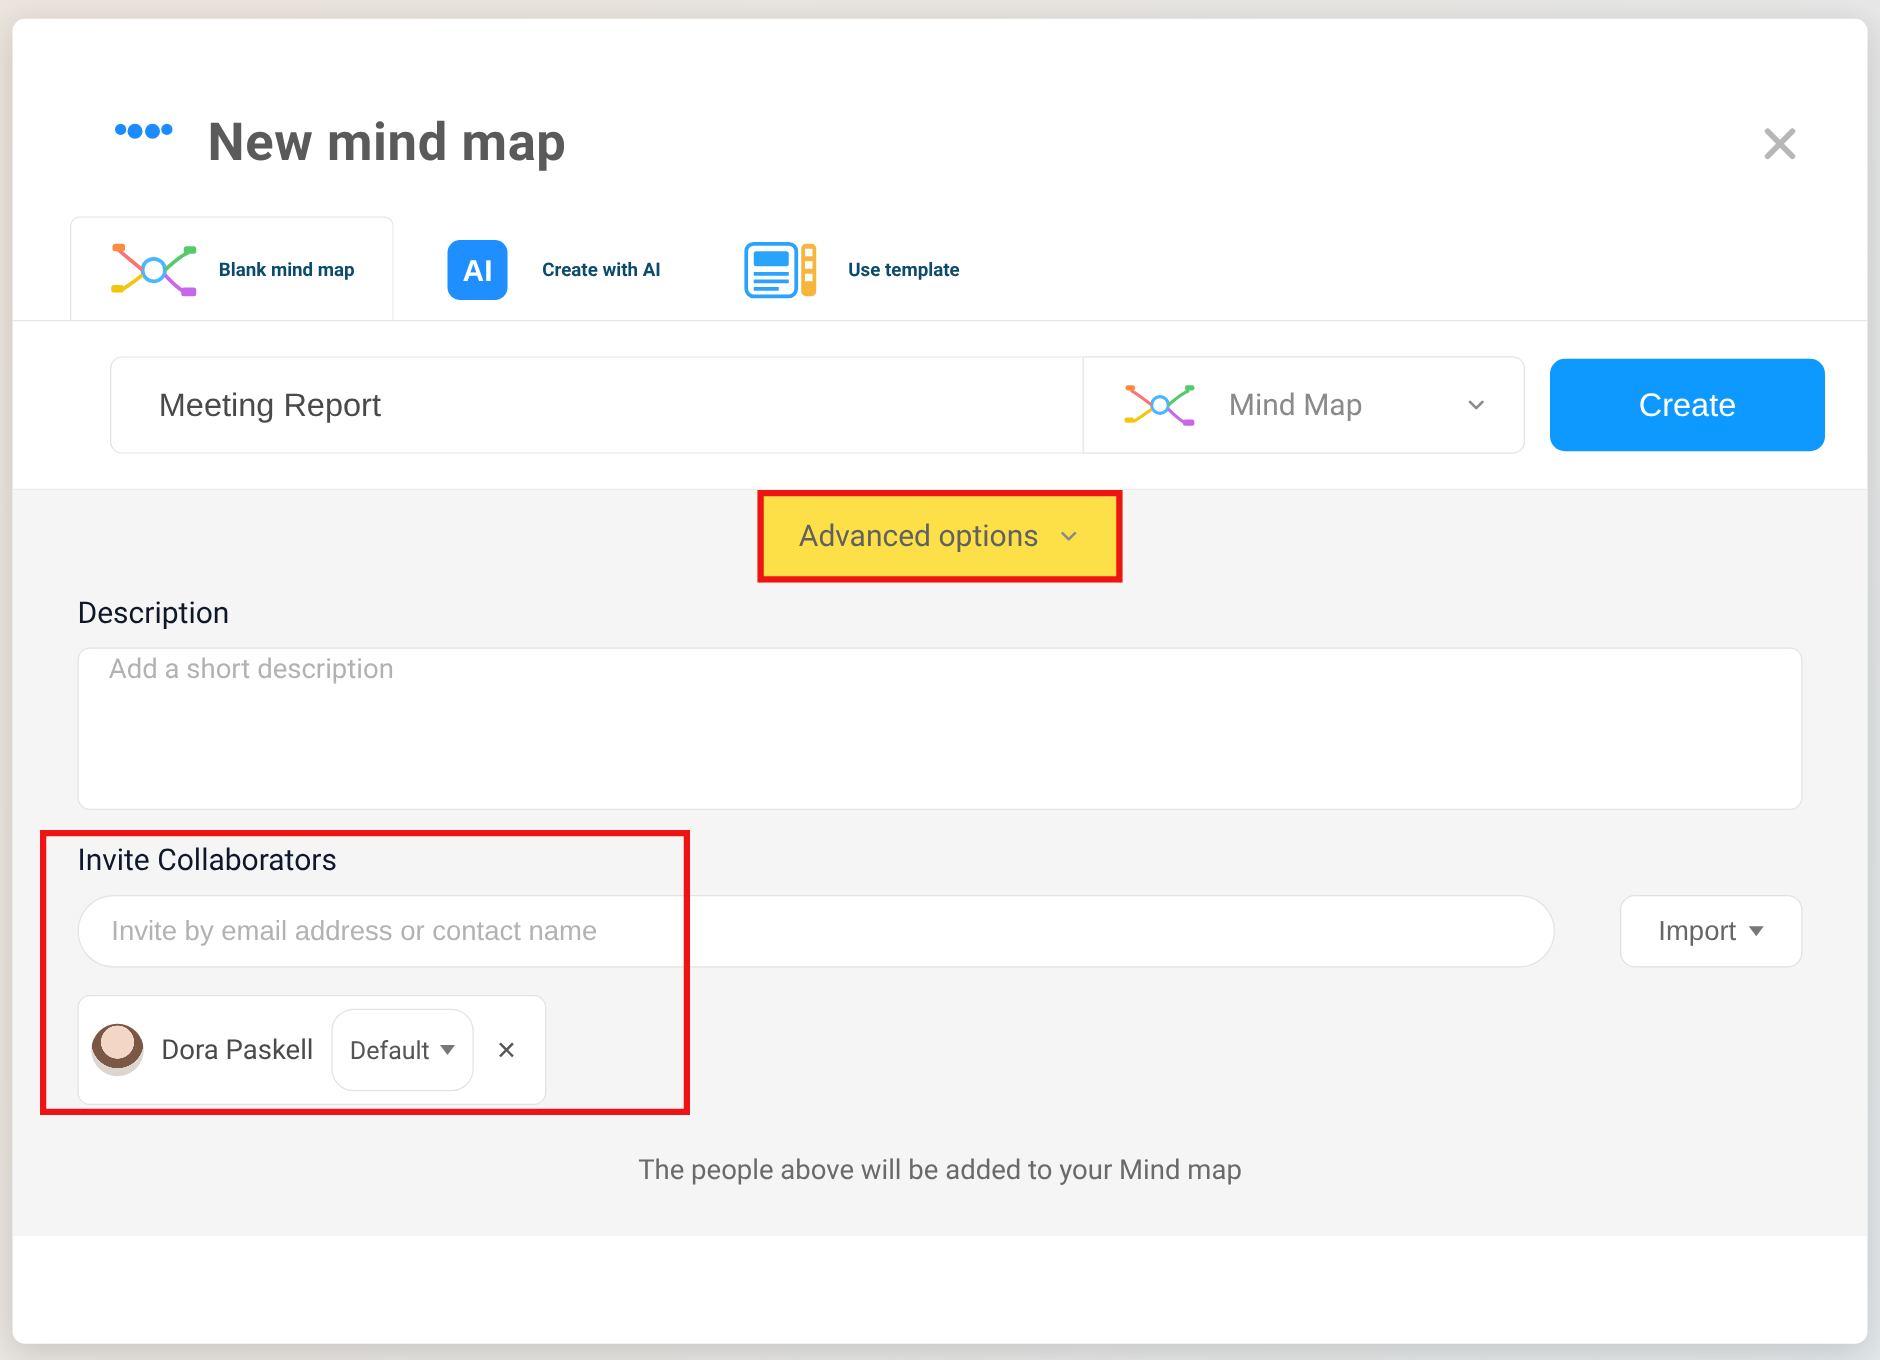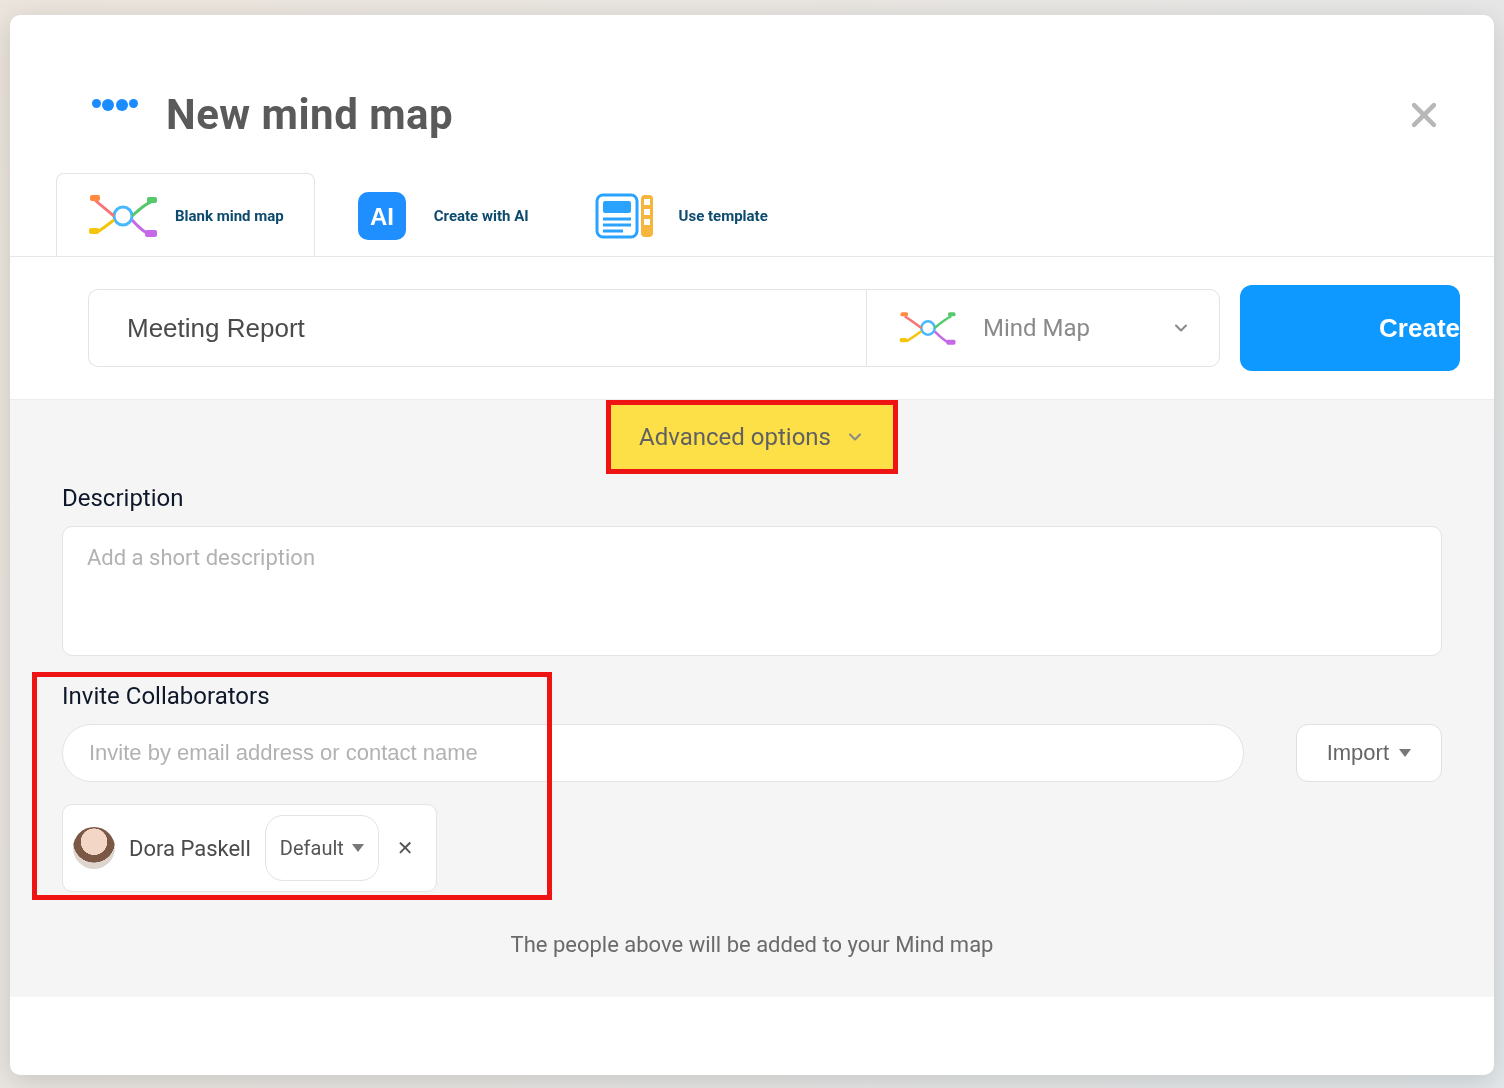--- a/index.html
+++ b/index.html
@@ -69,22 +69,22 @@
   }
   .type-select {
     width:354px; height:78px; border:1px solid #e3e3e3; border-radius:0 10px 10px 0;
     display:flex; align-items:center; gap:22px; padding:0 28px; color:#8a8a8a;
     margin-left:-20px;
   }
   .type-select .icon { width:66px; height:40px; }
   .type-select .lbl { font-size:24px; flex:1; }
   .type-select .chev { width:20px; height:20px; }
   .create-btn {
-    width:220px; height:86px; border:none; border-radius:12px;
-    background:#0d99ff; color:#fff; font-size:26px; font-weight:700; cursor:pointer;text-align:right;
+    width:220px; height:74px; border:none; border-radius:12px;
+    background:#0d99ff; color:#fff; font-size:26px; font-weight:400; cursor:pointer;
   }
 
   .lower {
     background:#f5f5f5; padding:0 52px 40px 52px;
     position:relative;
   }
 
   .adv-wrap { display:flex; justify-content:center; padding-top:0; }
   .adv-pill {
     display:inline-flex; align-items:center; gap:14px;
@@ -92,21 +92,21 @@
     border:5px solid #ef1414; background:transparent;
   }
   
   .adv-pill { background:#fde047; }
   .adv-pill .chev { width:20px; height:20px; }
 
   .field-label { font-size:24px; color:#0f172a; margin-top:10px; }
 
   .desc-box {
     margin-top:14px; width:100%; height:130px; border:1px solid #e3e3e3; border-radius:10px;
-    background:#fff; padding:18px 24px; font-size:22px; color:#4a4a4a; resize:none; outline:none;
+    background:#fff; padding:4px 24px; font-size:22px; color:#4a4a4a; resize:none; outline:none;
     font-family:inherit;
   }
   .desc-box::placeholder { color:#b2b2b2; }
 
   .collab-block { position:relative; margin-top:22px; }
   .collab-hl {
     position:absolute; left:-30px; top:-10px; width:520px; height:228px;
     border:5px solid #ef1414; pointer-events:none;
   }
 

